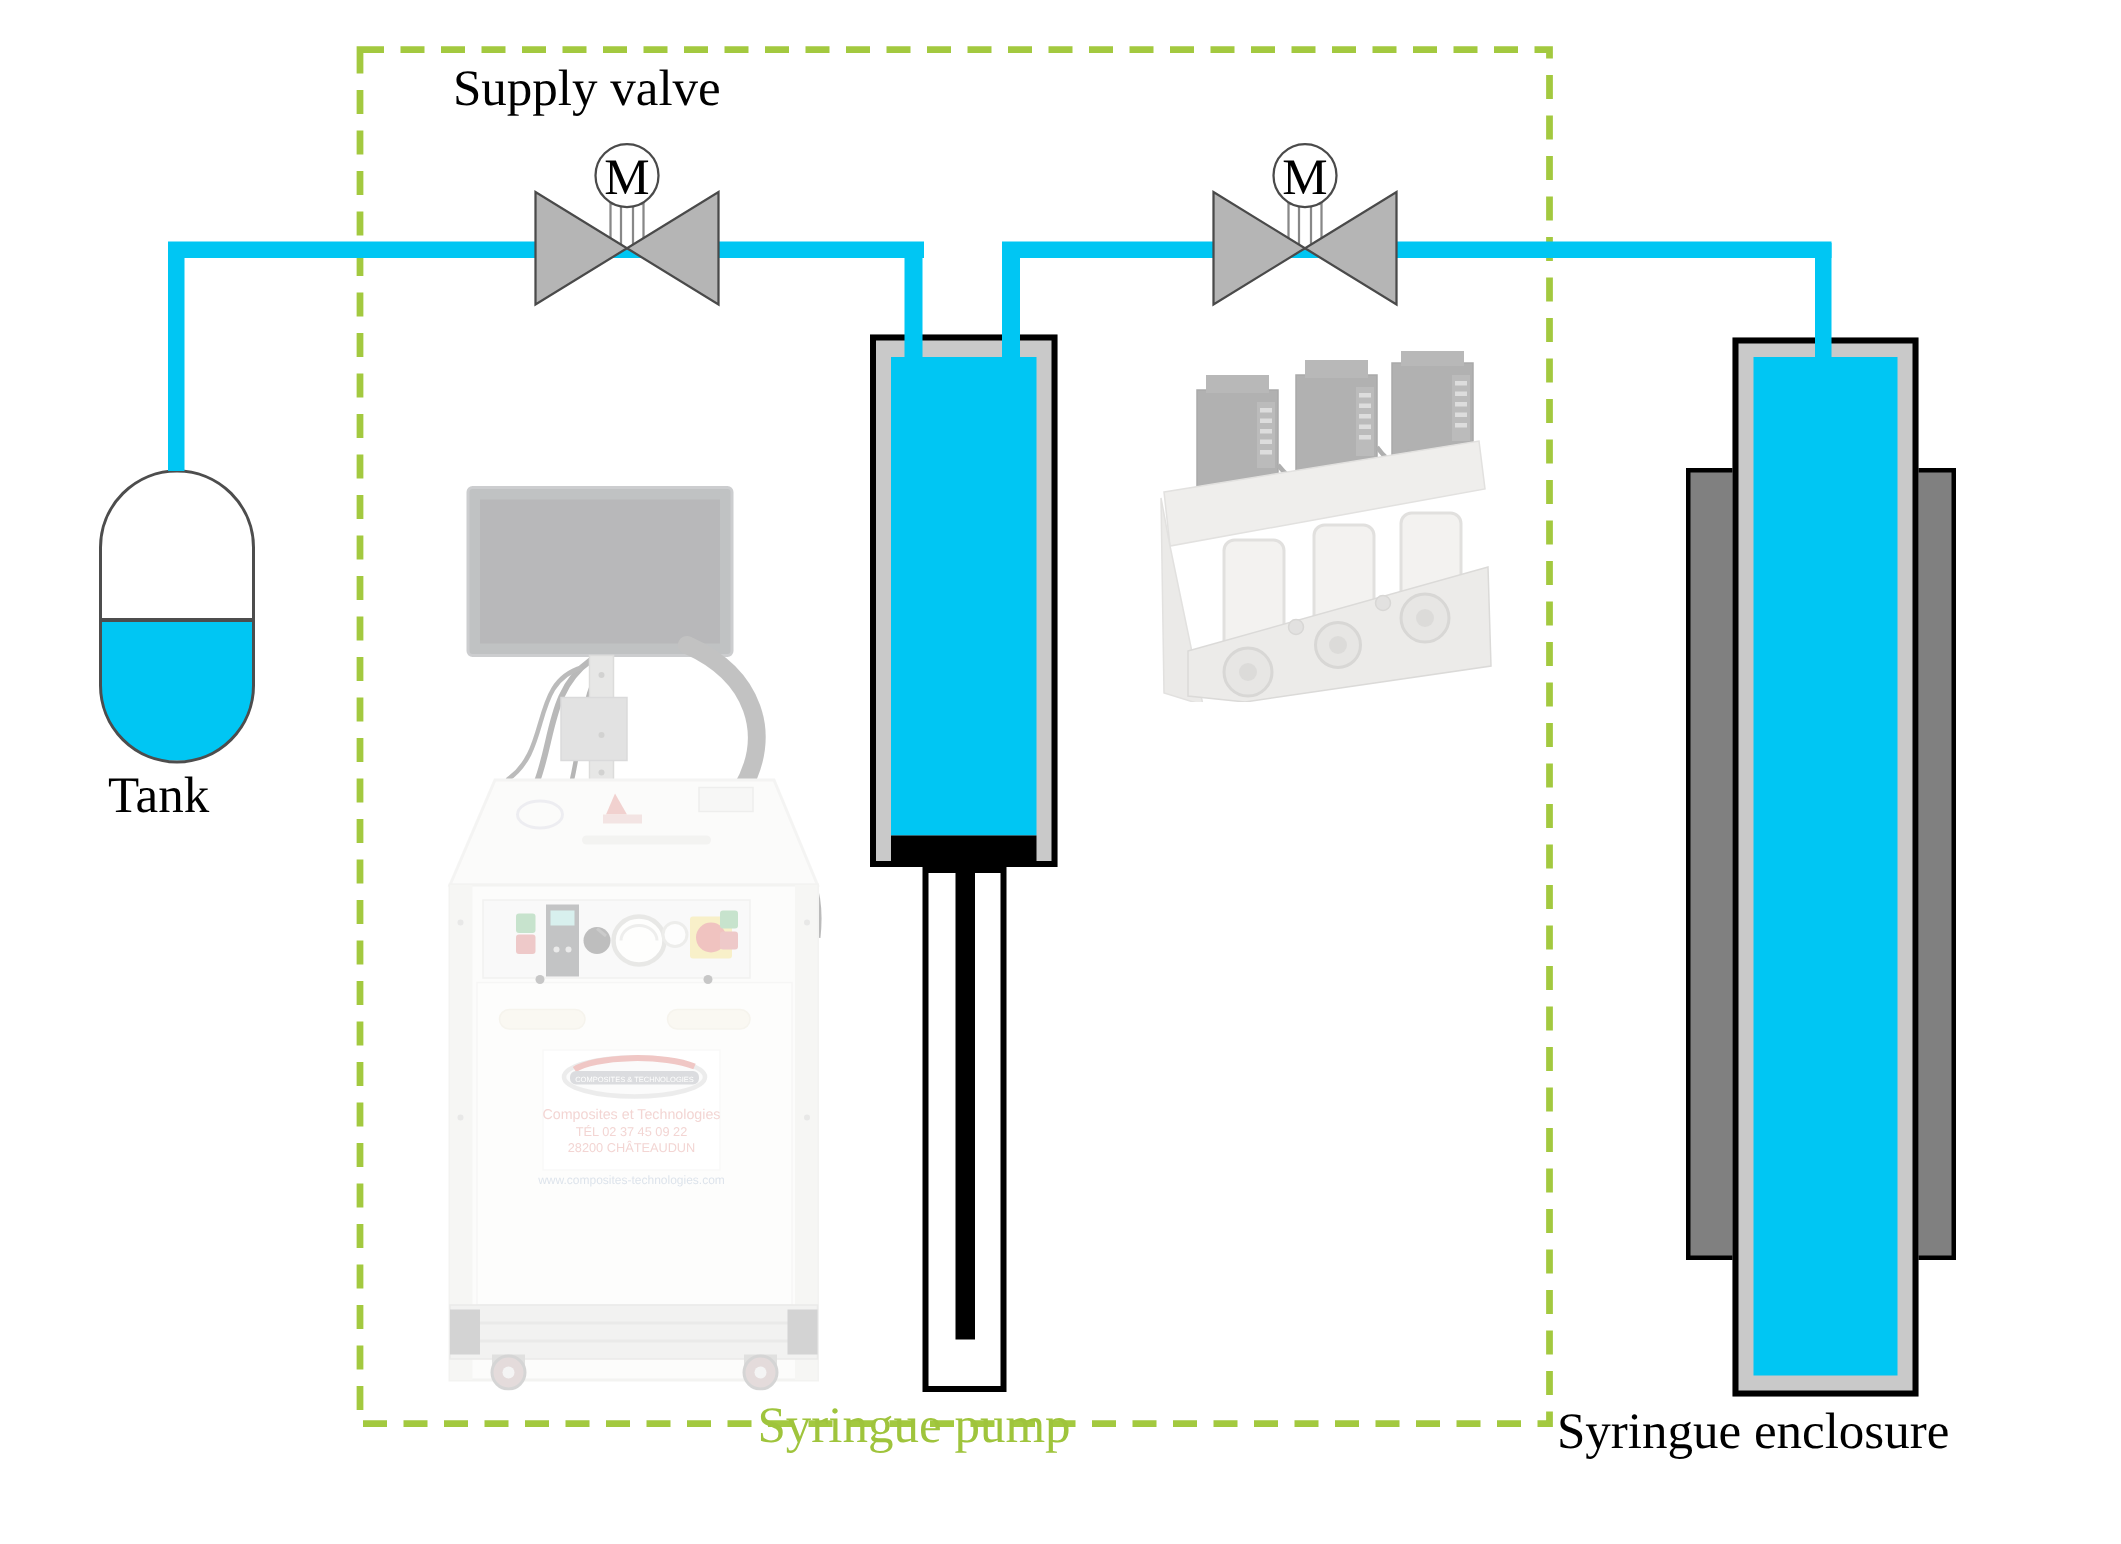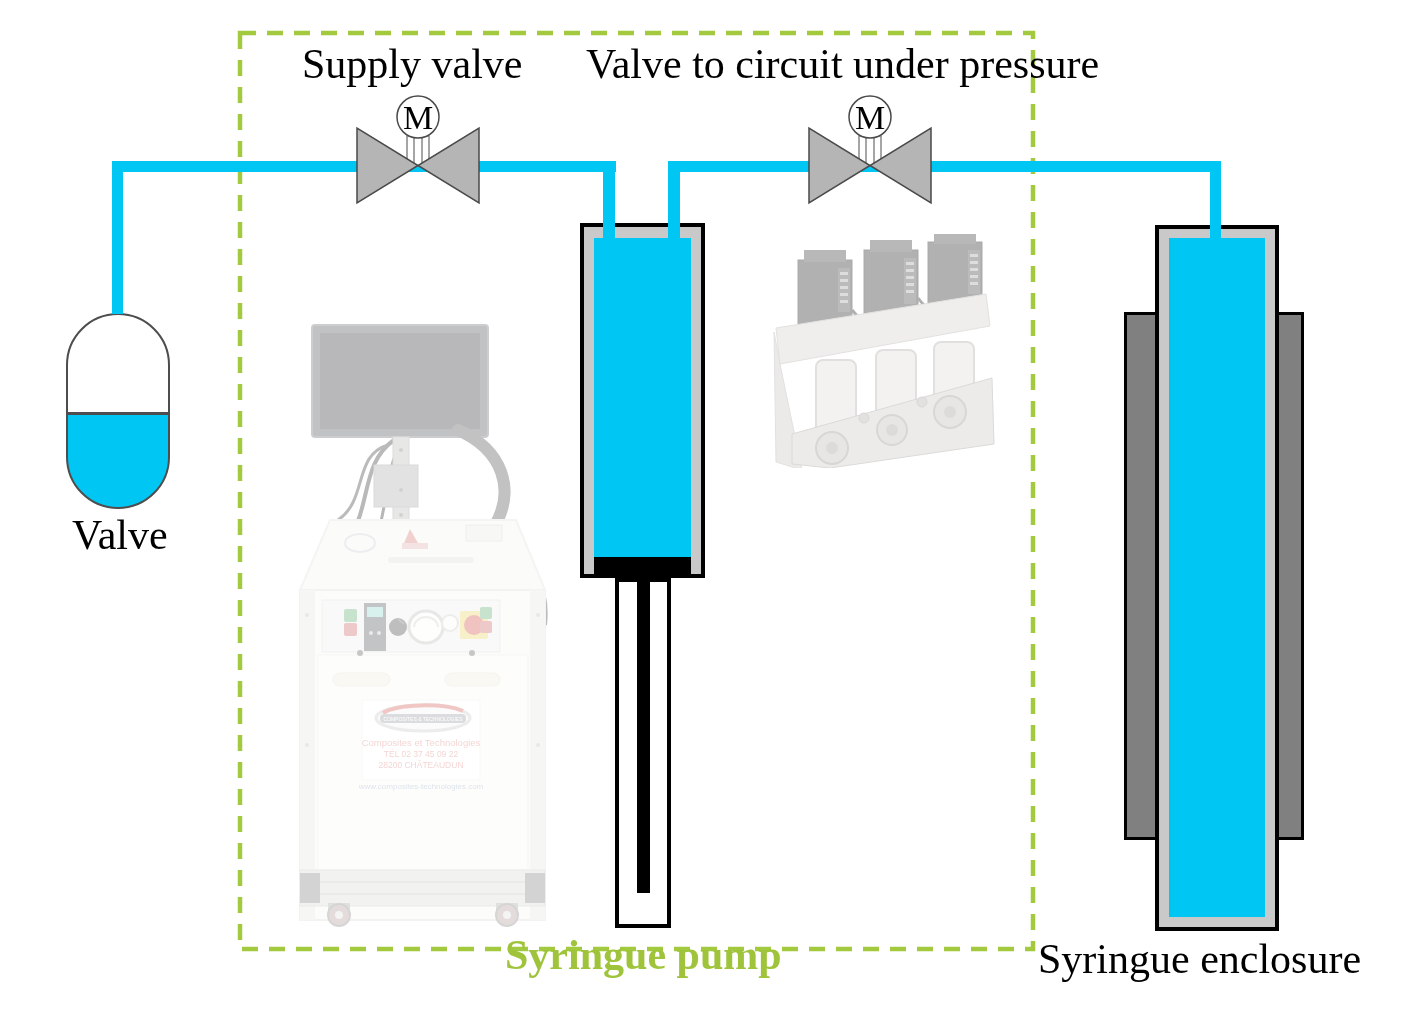--- a/index.html
+++ b/index.html
@@ -1,18 +1,18 @@
 <!DOCTYPE html>
 <html><head>
 <meta charset="utf-8">
 <style>
   html,body{margin:0;padding:0;background:#fff;}
   .canvas{position:relative;width:1414px;height:1029px;background:#ffffff;overflow:hidden;
           font-family:"Liberation Serif", "DejaVu Serif", serif;}
-  .lbl{position:absolute;font-size:42px;color:#000;white-space:nowrap;line-height:1;}
+  .lbl{position:absolute;font-size:34px;color:#000;white-space:nowrap;line-height:1;}
   .lbl.green{color:#9fc43c;}
   
   .tank{position:absolute;left:66px;top:313px;width:104px;height:196px;border:2px solid #4d4d4d;
         border-radius:52px;box-sizing:border-box;
         background:linear-gradient(to bottom,#ffffff 0 97px,#4d4d4d 97px 100px,#00c6f3 100px);z-index:3;}
   
   .syr-barrel{position:absolute;left:580px;top:223px;width:125px;height:355px;background:#c9c9c9;
               border:4px solid #000;box-sizing:border-box;z-index:3;}
   .syr-fluid{position:absolute;left:10px;top:11px;width:97px;height:319px;background:#00c6f3;}
   .syr-seal{position:absolute;left:10px;top:330px;width:97px;height:17px;background:#000;}
@@ -213,18 +213,17 @@
       <line x1="866" y1="136" x2="866" y2="166" stroke="#888" stroke-width="1.5"></line>
       <line x1="874" y1="136" x2="874" y2="166" stroke="#888" stroke-width="1.5"></line>
       <polygon points="809,128 809,203 870,165.5" fill="#b5b5b5" stroke="#4a4a4a" stroke-width="1.5"></polygon>
       <polygon points="931,128 931,203 870,165.5" fill="#b5b5b5" stroke="#4a4a4a" stroke-width="1.5"></polygon>
       <circle cx="870" cy="117" r="21" fill="#ffffff" stroke="#4a4a4a" stroke-width="1.5"></circle>
       <text x="870" y="129" font-size="34" text-anchor="middle" fill="#000">M</text>
     </g>
   </svg>
 
   <div class="lbl labels" style="left:302px;top:43px;">Supply valve</div>
-  <div class="lbl labels" style="left:586px;top:43px;">Valve to circuit under pressure</div>
-  <div class="lbl labels" style="left:72px;top:514px;">Valve</div>
-  <div class="lbl labels green" style="left:505px;top:934px;font-weight:bold;">Syringue pump</div>
+  <div class="lbl labels" style="left:72px;top:514px;">Tank</div>
+  <div class="lbl labels green" style="left:505px;top:934px;">Syringue pump</div>
   <div class="lbl labels" style="left:1038px;top:938px;">Syringue enclosure</div>
 
 </div>
 
 </body></html>

